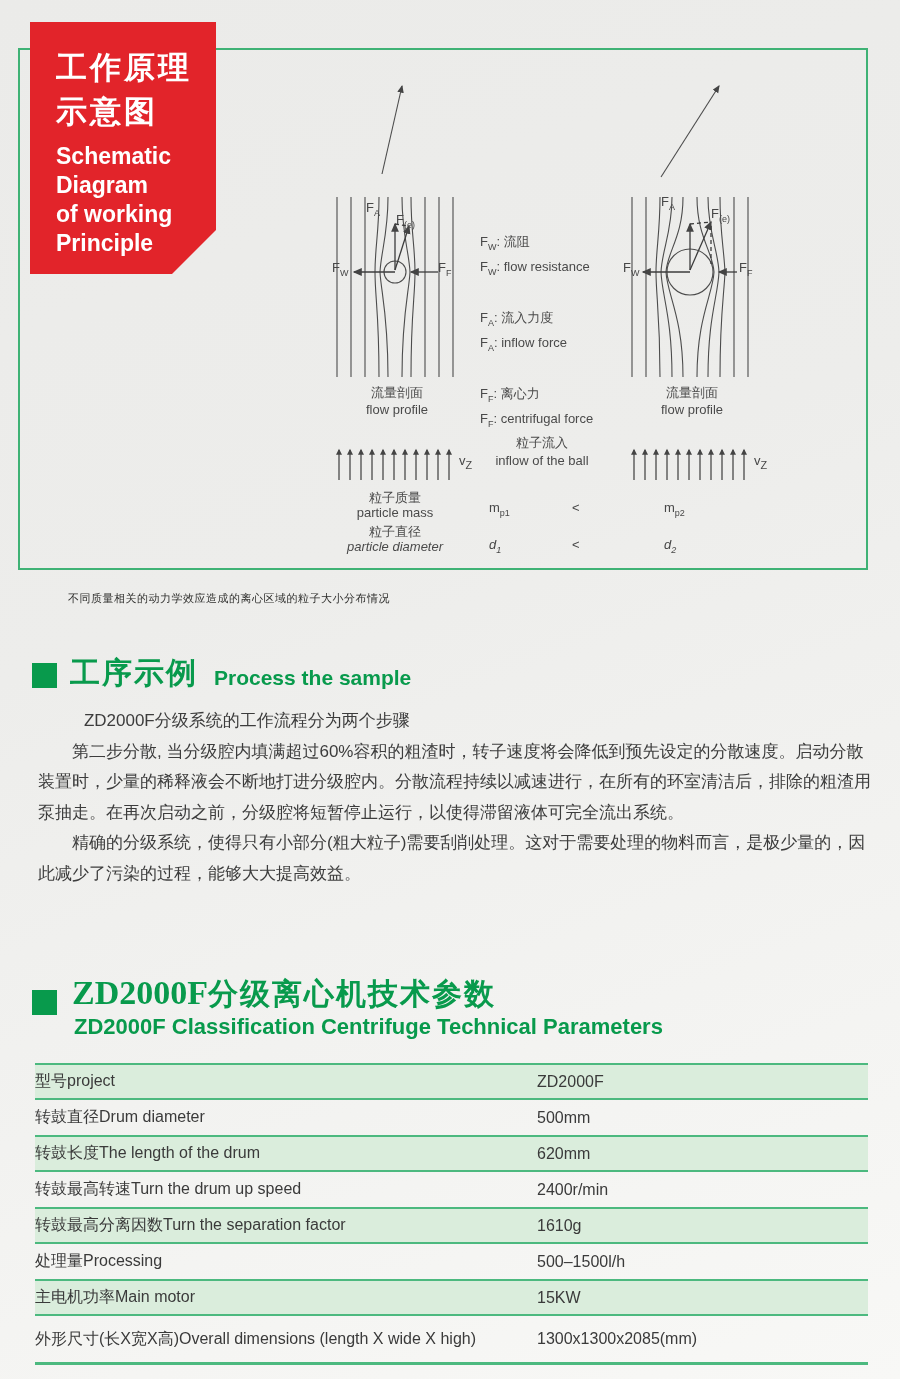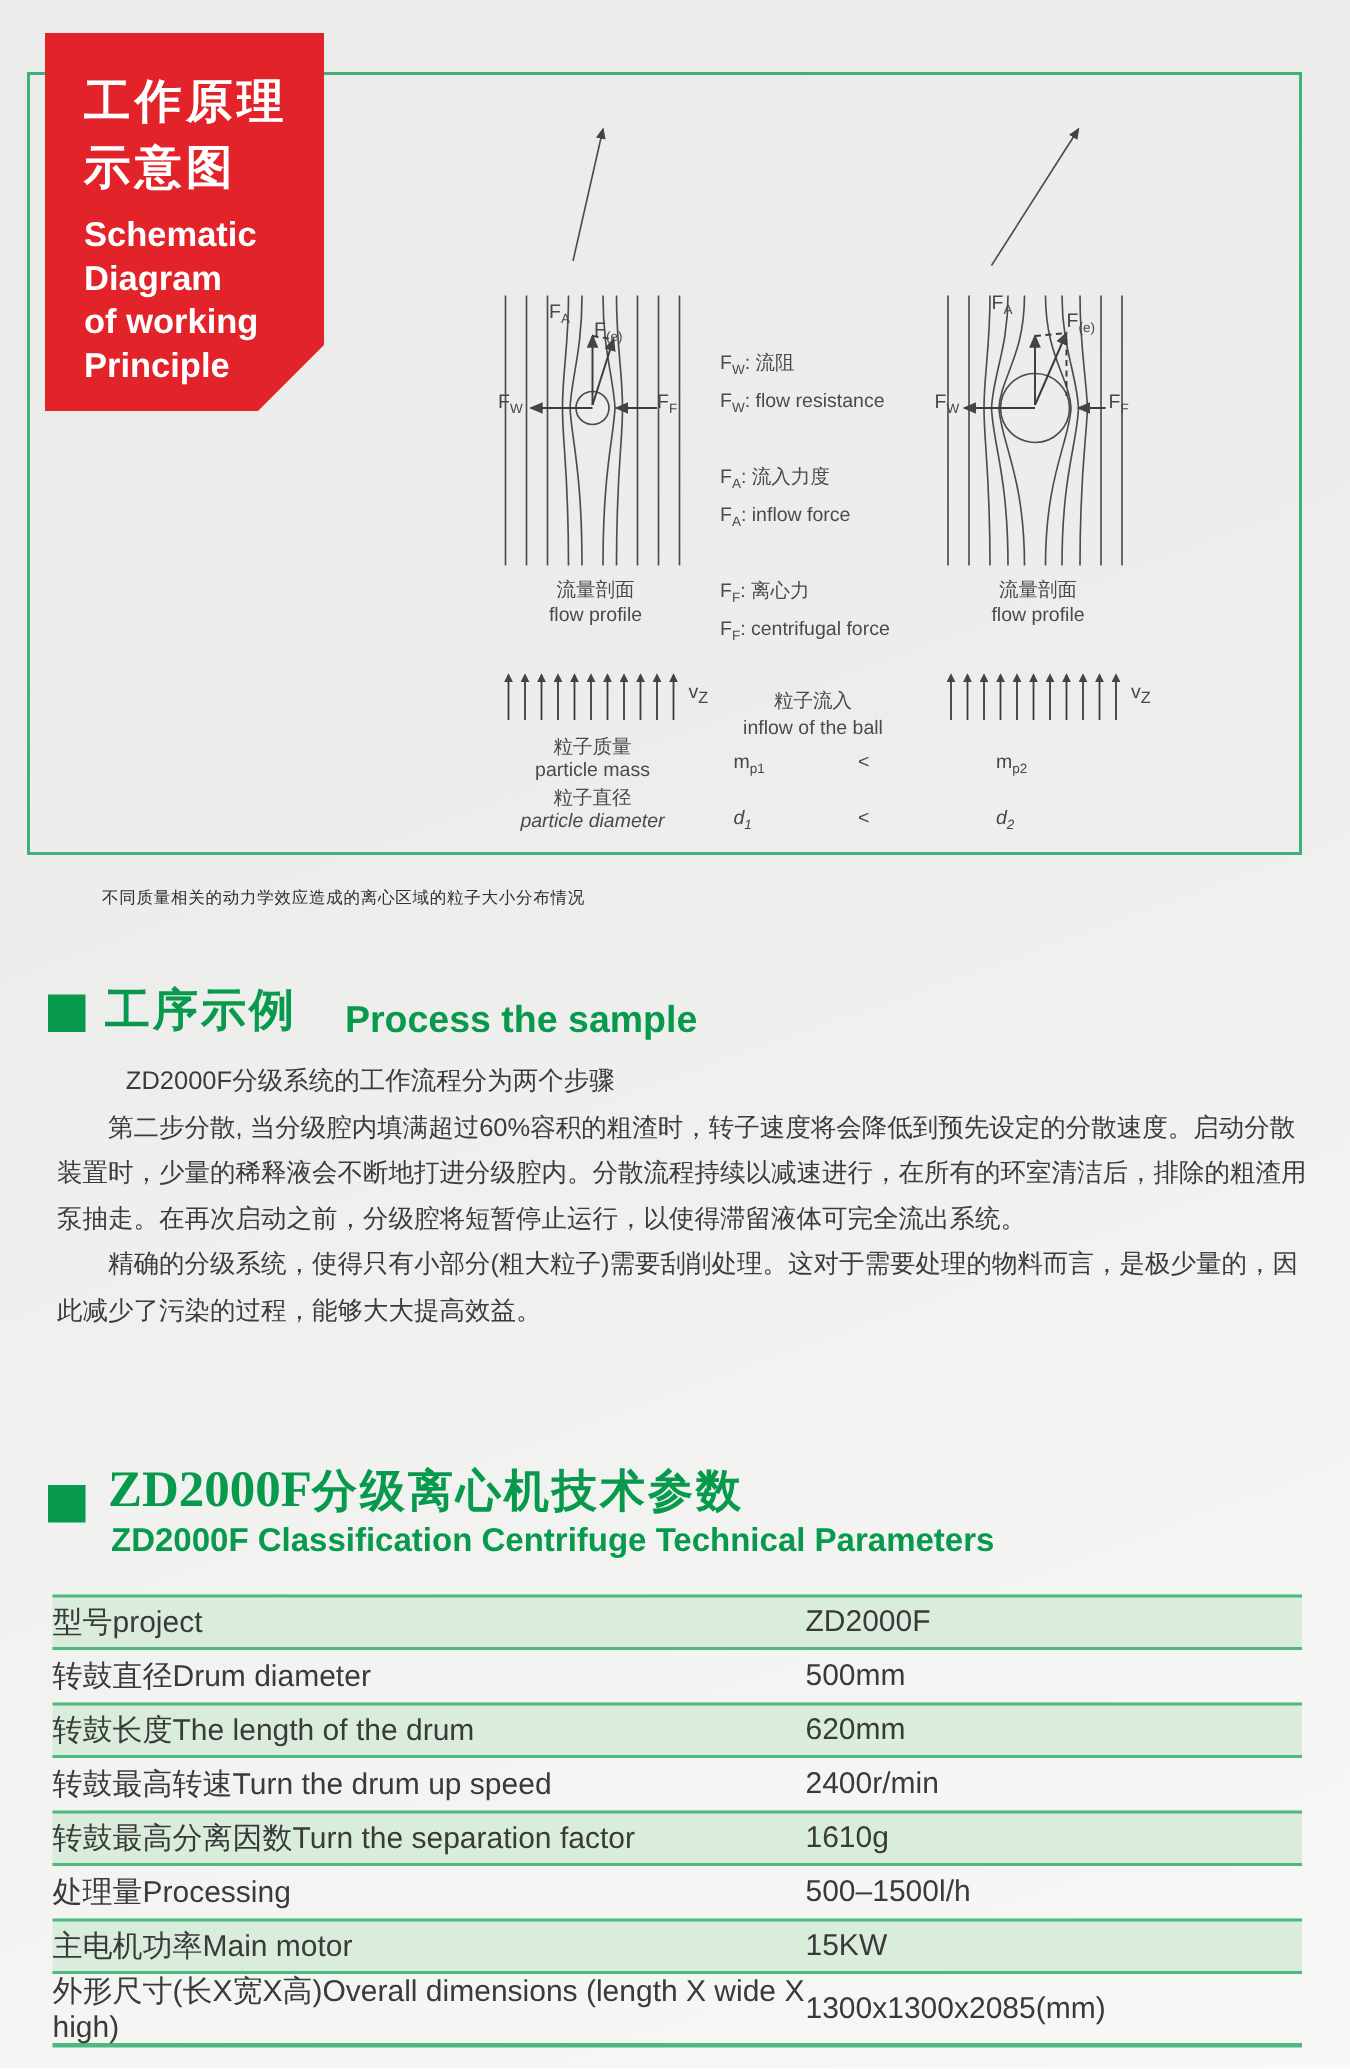--- a/index.html
+++ b/index.html
@@ -13,50 +13,50 @@
         color:#4a4a4a;font-size:14px;line-height:19px;}
   .flow-wrap{position:absolute;width:130px;height:300px;}
   .flow-wrap svg{position:absolute;left:0;top:0;}
   .flbl{position:absolute;font-size:13px;color:#474747;white-space:nowrap;}
   .flbl sub,.lg sub,.symb sub{font-size:9px;}
   .legend{position:absolute;left:460px;top:182px;width:170px;}
   .lg{margin-bottom:27px;font-size:13px;line-height:19px;color:#4a4a4a;}
   .fp{position:absolute;width:140px;text-align:center;color:#4a4a4a;font-size:13px;line-height:17px;}
   .vz-row{position:absolute;width:160px;height:40px;}
   .vz-lab{position:absolute;left:124px;top:11px;font-size:13px;color:#474747;}
-  .inflow{position:absolute;left:437px;top:408px;width:170px;text-align:center;
+  .inflow{position:absolute;left:437px;top:384px;width:170px;text-align:center;
         color:#4a4a4a;font-size:13px;line-height:18px;}
   .rowlab{position:absolute;width:150px;text-align:center;color:#4a4a4a;font-size:13px;line-height:15px;}
   .symb{position:absolute;font-size:13px;color:#474747;margin-left:32px;}
   .italic{font-style:italic;}
   
   .badge{position:absolute;left:30px;top:22px;width:186px;height:252px;background:#e2242a;
         clip-path:polygon(0 0,100% 0,100% calc(100% - 44px),calc(100% - 44px) 100%,0 100%);
         color:#fff;padding:24px 0 0 26px;box-sizing:border-box;}
   .badge .zh{font-size:31px;font-weight:bold;letter-spacing:3px;line-height:44px;}
   .badge .en{font-size:23px;font-weight:bold;line-height:29px;margin-top:8px;}
   
   .caption{position:absolute;left:68px;top:591px;font-size:11px;font-weight:normal;color:#2e2e2c;letter-spacing:.5px;text-align:center;}
   
   .sq{position:absolute;width:25px;height:25px;background:#089a4c;}
   .s1-zh{position:absolute;left:70px;top:653px;font-size:30px;font-weight:bold;color:#089a4c;letter-spacing:2px;}
-  .s1-en{position:absolute;left:214px;top:666px;font-size:25px;font-weight:bold;color:#089a4c;margin-left:16px;}
+  .s1-en{position:absolute;left:214px;top:666px;font-size:21px;font-weight:bold;color:#089a4c;}
   .s2-line{position:absolute;left:72px;top:974px;color:#089a4c;white-space:nowrap;}
   .s2-model{font-family:"Liberation Serif","DejaVu Serif",serif;font-size:34px;font-weight:bold;}
   .s2-zh{font-size:30px;font-weight:bold;letter-spacing:2px;}
   .s2-en{position:absolute;left:74px;top:1014px;font-size:22px;font-weight:bold;color:#089a4c;}
   
   .paras{position:absolute;left:38px;top:706px;width:836px;color:#3c3c3c;
         font-size:17px;line-height:30.5px;}
   .paras p{margin:0;text-indent:2em;}
   .paras p.first{text-indent:2.7em;}
   
   .ptable{position:absolute;left:35px;top:1063px;width:833px;border-bottom:3px solid #4cb97f;}
   .trow{display:flex;align-items:center;height:35px;box-sizing:border-box;
-        font-size:20px;color:#3a3a3a;}
+        font-size:16px;color:#3a3a3a;}
   .trow.green{background:#daeddc;border-top:2px solid #4cb97f;border-bottom:2px solid #4cb97f;height:37px;}
   .trow.last{height:46px;}
   .tl{width:502px;}
 </style>
 </head>
 <body>
 
 <div class="page">
 
   <div class="dbox">

